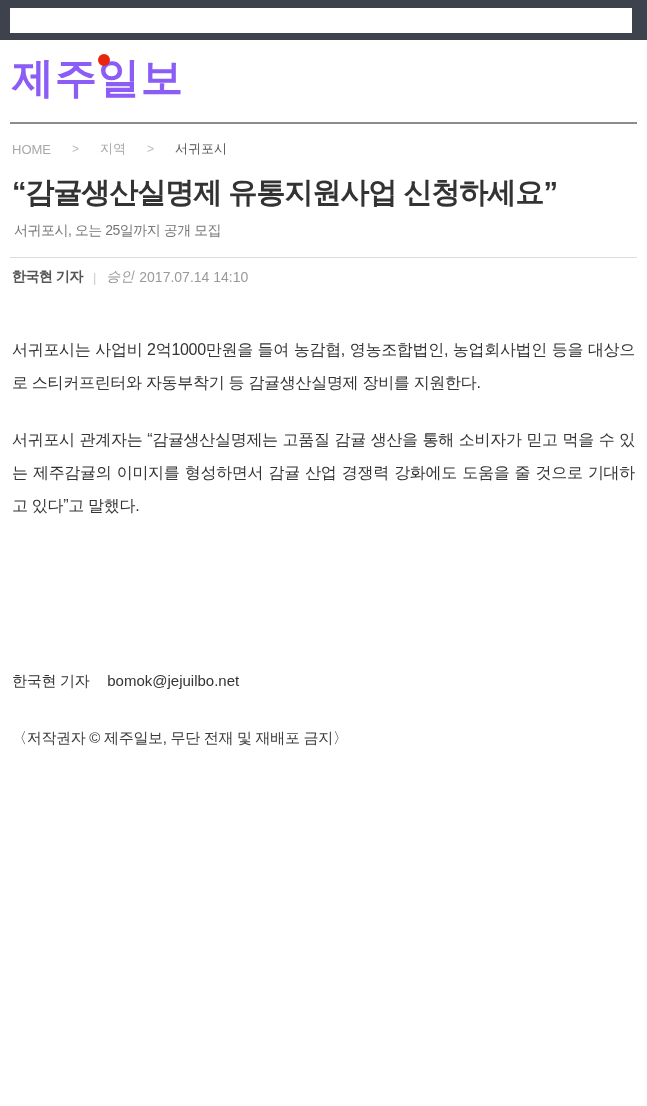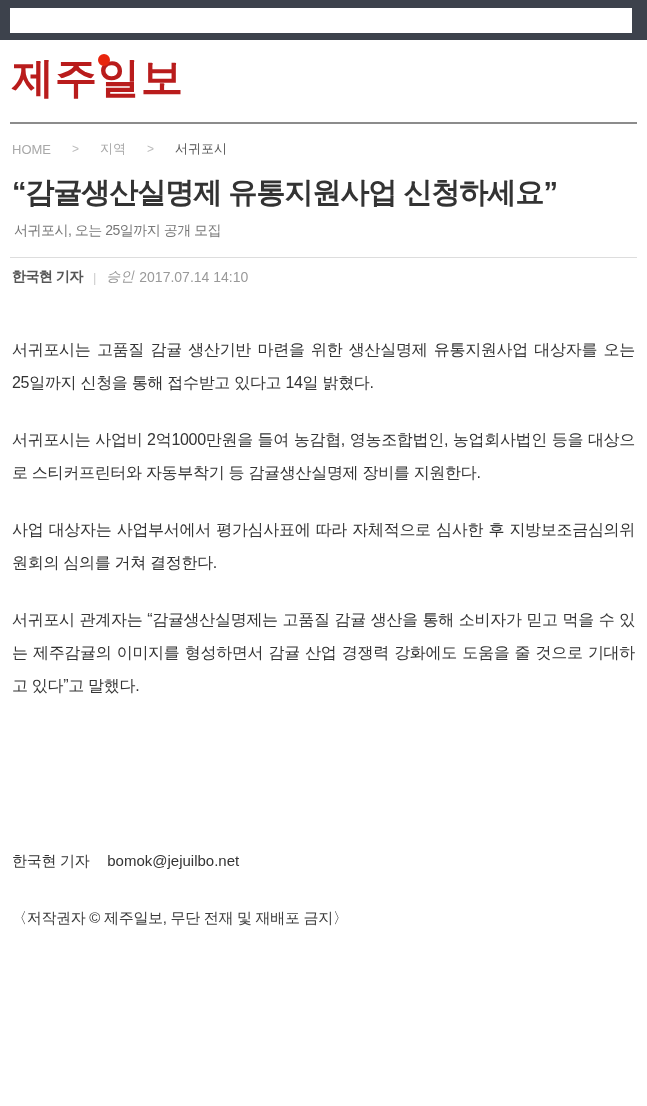--- a/index.html
+++ b/index.html
@@ -24,21 +24,21 @@
     background: #ffffff;
   }
 
   
   .logo-wrap { padding: 12px 0 0 12px; }
   .logo {
     display: inline-block;
     font-size: 42px;
     font-weight: 800;
     letter-spacing: 1px;
-    color: #b91c1c;
+    color: #8b5cf6;
     text-decoration: none;
     line-height: 52px;
     cursor: pointer;
   }
   .logo .il { position: relative; display: inline-block; }
   .logo .ring {
     position: absolute;
     left: 0px; top: 2px;
     width: 11px; height: 11px;
     border: 6px solid #e8250d;
@@ -162,23 +162,21 @@
 <hr class="rule-light">
 
 <div class="byline">
   <span class="reporter">한국현 기자</span>
   <span class="divider">|</span>
   <span class="approved">승인</span>
   <span class="datetime">2017.07.14 14:10</span>
 </div>
 
 <div class="article-body">
-  <p>서귀포시는 고품질 감귤 생산기반 마련을 위한 생산실명제 유통지원사업 대상자를 오는 25일까지 신청을 통해 접수받고 있다고 14일 밝혔다.</p>
   <p>서귀포시는 사업비 2억1000만원을 들여 농감협, 영농조합법인, 농업회사법인 등을 대상으로 스티커프린터와 자동부착기 등 감귤생산실명제 장비를 지원한다.</p>
-  <p>사업 대상자는 사업부서에서 평가심사표에 따라 자체적으로 심사한 후 지방보조금심의위원회의 심의를 거쳐 결정한다.</p>
   <p>서귀포시 관계자는 “감귤생산실명제는 고품질 감귤 생산을 통해 소비자가 믿고 먹을 수 있는 제주감귤의 이미지를 형성하면서 감귤 산업 경쟁력 강화에도 도움을 줄 것으로 기대하고 있다”고 말했다.</p>
 </div>
 
 <div class="reporter-footer">
   <span>한국현 기자</span>
   <a class="email">bomok@jejuilbo.net</a>
 </div>
 
 <p class="copyright">〈저작권자 © 제주일보, 무단 전재 및 재배포 금지〉</p>
 

